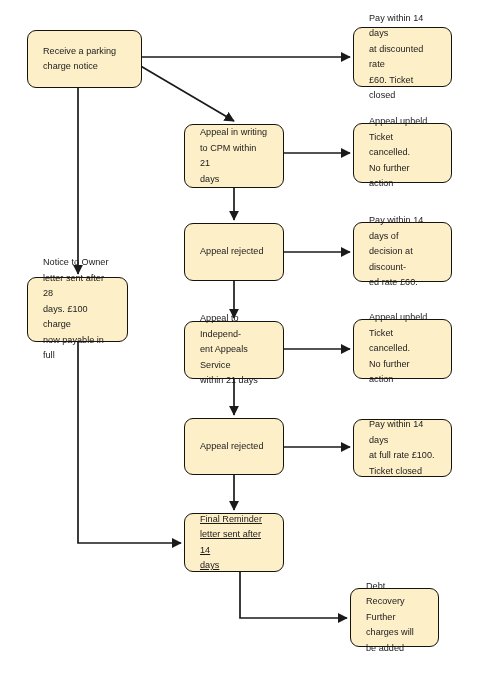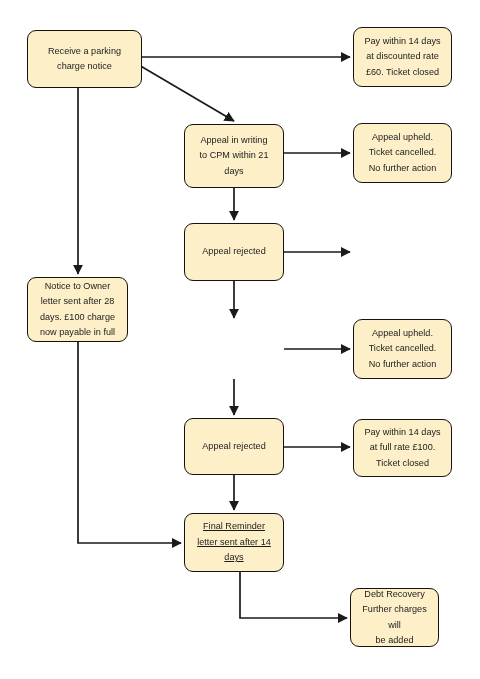--- a/index.html
+++ b/index.html
@@ -26,26 +26,25 @@
   }
   .node {
     position: absolute;
     box-sizing: border-box;
     background: #fdefc8;
     border: 1.6px solid #16130d;
     border-radius: 9px;
     display: flex;
     align-items: center;
     justify-content: center;
-    text-align: center;
     color: #1b1b1b;
     font-size: 9.1px;
     line-height: 15.5px;
     letter-spacing: 0.02px;
-    padding: 2px 9px;
+    padding: 2px 15px;
     z-index: 2;
   }
   .node .label {
     display: block;
     width: 100%;
     white-space: pre-line;
   }
   .n-start   { left: 27px;  top: 30px;  width: 115px; height: 58px; }
   .n-pay14   { left: 353px; top: 27px;  width: 99px;  height: 60px; }
   .n-appeal1 { left: 184px; top: 124px; width: 100px; height: 64px; }
@@ -119,28 +118,38 @@
   <div class="node n-upheld1">
     <span class="label">Appeal upheld.
 Ticket cancelled.
 No further action</span>
   </div>
 
   <div class="node n-rej1">
     <span class="label">Appeal rejected</span>
   </div>
 
+  <div class="node n-pay14d">
+    <span class="label">Pay within 14 days of
+decision at discount-
+ed rate £60.</span>
+  </div>
 
   <div class="node n-notice">
     <span class="label">Notice to Owner
 letter sent after 28
 days. £100 charge
 now payable in full</span>
   </div>
 
+  <div class="node n-appeal2">
+    <span class="label">Appeal to Independ-
+ent Appeals Service
+within 21 days</span>
+  </div>
 
   <div class="node n-upheld2">
     <span class="label">Appeal upheld.
 Ticket cancelled.
 No further action</span>
   </div>
 
   <div class="node n-rej2">
     <span class="label">Appeal rejected</span>
   </div>

